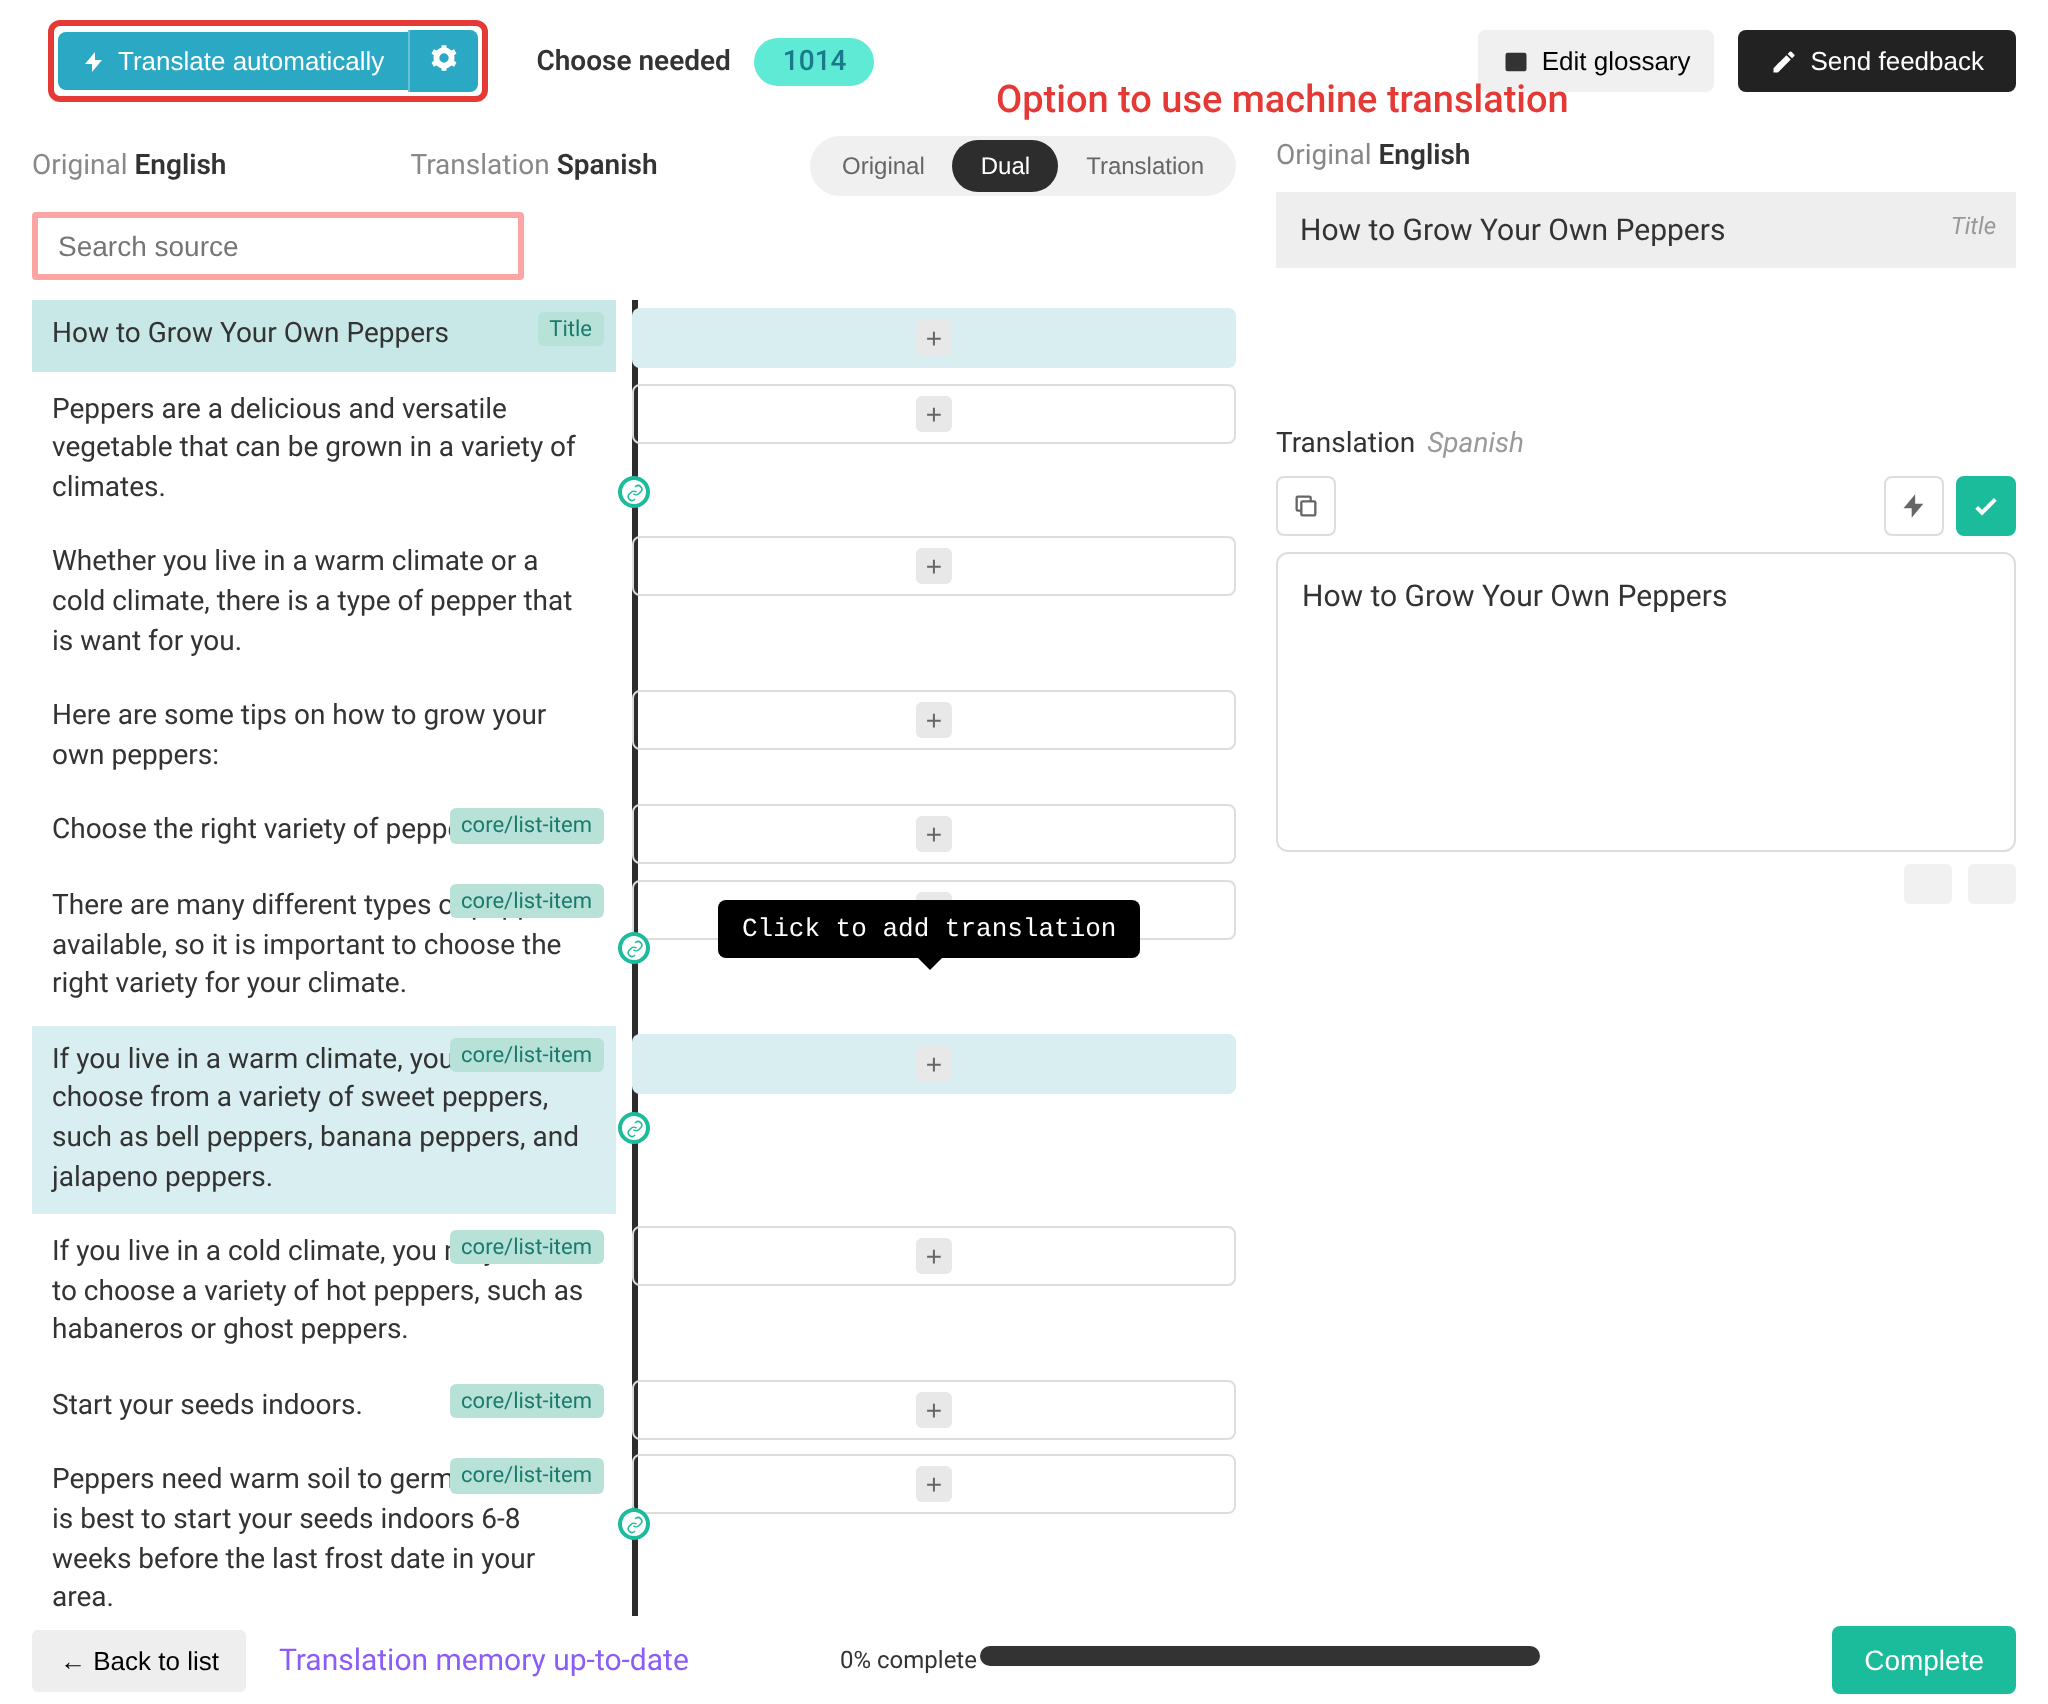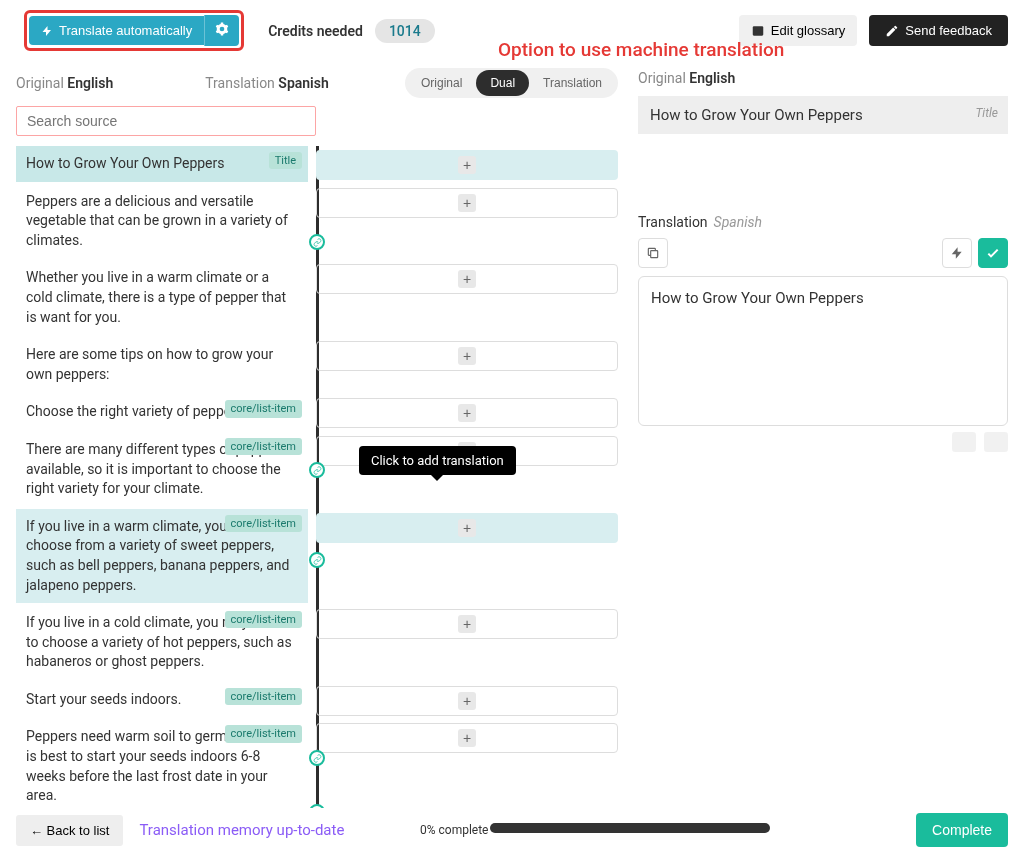--- a/index.html
+++ b/index.html
@@ -8,41 +8,41 @@
   
   .topbar { display: flex; align-items: center; padding: 10px 16px; gap: 12px; position: relative; }
   .translating-label { font-size: 13px; }
   .translating-label .underline { text-decoration: underline; }
   .ext-icon { font-size: 11px; margin-left: 2px; }
   .translate-auto-wrap { display: flex; align-items: center; border: 3px solid #e53935; border-radius: 6px; padding: 2px; margin-left: 8px; }
   .translate-auto-btn { background: #2ba8c4; color: #fff; border: none; border-radius: 4px 0 0 4px; padding: 7px 12px; font-size: 13px; display: flex; align-items: center; gap: 6px; cursor: pointer; }
   .translate-auto-gear { background: #2ba8c4; color: #fff; border: none; border-radius: 0 4px 4px 0; padding: 7px 10px; cursor: pointer; border-left: 1px solid rgba(255,255,255,0.3); }
   .bolt-icon { width: 12px; height: 12px; fill: #fff; }
   .credits-label { font-weight: 600; font-size: 14px; margin-left: 12px; }
-  .credits-pill { background: #e5e5e5; color: #1a7a8c; border-radius: 14px; padding: 4px 14px; font-size: 14px; font-weight: 500; }
+  .credits-pill { background: #5eead4; color: #1a7a8c; border-radius: 14px; padding: 4px 14px; font-size: 14px; font-weight: 500; }
   .annotation-text { position: absolute; top: 38px; left: 498px; color: #e53935; font-size: 19px; font-weight: 500; }
   .spacer { flex: 1; }
   .edit-glossary-btn { background: #f0f0f0; border: none; border-radius: 4px; padding: 8px 12px; font-size: 13px; display: flex; align-items: center; gap: 6px; cursor: pointer; }
   .send-feedback-btn { background: #222; color: #fff; border: none; border-radius: 4px; padding: 8px 16px; font-size: 13px; display: flex; align-items: center; gap: 6px; cursor: pointer; }
   .small-icon { width: 14px; height: 14px; }
   
   
   .main { display: flex; position: absolute; top: 58px; bottom: 44px; left: 0; right: 0; }
   .left-panel { width: 618px; display: flex; flex-direction: column; padding: 10px 0 0 16px; }
   .right-panel { flex: 1; padding: 12px 16px 0 20px; }
   
   .panel-header { display: flex; align-items: center; gap: 20px; margin-bottom: 8px; }
   .lang-label { font-size: 14px; }
   .lang-label .muted { color: #888; }
   .lang-label .bold { font-weight: 600; }
   .view-toggle { display: flex; background: #f0f0f0; border-radius: 18px; padding: 2px; margin-left: auto; }
   .view-toggle button { border: none; background: transparent; padding: 6px 14px; font-size: 12px; cursor: pointer; border-radius: 16px; color: #666; }
   .view-toggle button.active { background: #2d2d2d; color: #fff; }
   
-  .search-input { width: 300px; border: 1px solid #fca5a5; padding: 6px 10px; font-size: 14px; border-radius: 2px; margin-bottom: 10px; }
+  .search-input { width: 246px; border: 3px solid #fca5a5; padding: 6px 10px; font-size: 14px; border-radius: 2px; margin-bottom: 10px; }
   
   .segments { flex: 1; overflow-y: hidden; position: relative; }
   .segment-row { display: flex; position: relative; margin-bottom: 2px; }
   .segment-row.highlighted .source-cell { background: #c8e8e8; }
   .segment-row.highlighted .target-cell { background: #d8eef0; border-color: transparent; }
   .segment-row.hover .source-cell { background: #d8eef0; }
   .segment-row.hover .target-cell { background: #d8eef0; border-color: transparent; }
   .source-cell { width: 292px; padding: 8px 10px; position: relative; line-height: 1.4; font-size: 14px; }
   .target-cell { flex: 1; margin-left: 8px; border: 1px solid #ddd; border-radius: 4px; display: flex; align-items: center; justify-content: center; min-height: 30px; max-height: 42px; align-self: flex-start; margin-top: 4px; }
   .badge { position: absolute; top: 6px; right: 6px; background: #b8e2d8; color: #1a7a6c; font-size: 11px; padding: 1px 6px; border-radius: 3px; }
@@ -88,21 +88,21 @@
           <path d="M13 2L3 14h7v8l10-12h-7z"></path>
         </svg>
       <span>Translate automatically</span>
     </button>
     <button class="translate-auto-gear">
       <svg class="small-icon" viewBox="0 0 24 24" fill="#fff">
           <path d="M12 8a4 4 0 100 8 4 4 0 000-8zm9 4a9 9 0 01-.3 2.3l2 1.6-2 3.5-2.4-1a9 9 0 01-4 2.3L14 23h-4l-.3-2.3a9 9 0 01-4-2.3l-2.4 1-2-3.5 2-1.6A9 9 0 013 12a9 9 0 01.3-2.3l-2-1.6 2-3.5 2.4 1a9 9 0 014-2.3L10 1h4l.3 2.3a9 9 0 014 2.3l2.4-1 2 3.5-2 1.6A9 9 0 0121 12z"></path>
         </svg>
     </button>
   </div>
-  <span class="credits-label">Credits needed</span>
+  <span class="credits-label">Choose needed</span>
   <span class="credits-pill">1014</span>
   <span class="annotation-text">Option to use machine translation</span>
   <div class="spacer"></div>
   <button class="edit-glossary-btn">
     <svg class="small-icon" viewBox="0 0 24 24" fill="#333">
         <rect x="3" y="4" width="18" height="16" rx="2"></rect>
       </svg>
     <span>Edit glossary</span>
   </button>
   <button class="send-feedback-btn">
@@ -207,21 +207,21 @@
           <svg viewBox="0 0 24 24">
             <path d="M10 13a5 5 0 007 0l3-3a5 5 0 00-7-7l-1 1M14 11a5 5 0 00-7 0l-3 3a5 5 0 007 7l1-1"></path>
           </svg>
         </div>
         <div class="link-dot" style="top: 604px;">
           <svg viewBox="0 0 24 24">
             <path d="M10 13a5 5 0 007 0l3-3a5 5 0 00-7-7l-1 1M14 11a5 5 0 00-7 0l-3 3a5 5 0 007 7l1-1"></path>
           </svg>
         </div>
         <div class="link-dot" style="top: 658px;"></div>
-        <div class="tooltip" style="top: 300px; left: 343px;">Click to add translation</div>
+        <div class="tooltip" style="top: 300px; left: 343px; font-family: Liberation Mono, monospace;">Click to add translation</div>
       </div>
   </div>
 
   <div class="right-panel">
     <div class="lang-label">
       <span class="muted">Original</span>
       <span class="bold">English</span>
     </div>
     <div class="right-title-box">
       <span class="title-text">How to Grow Your Own Peppers</span>

